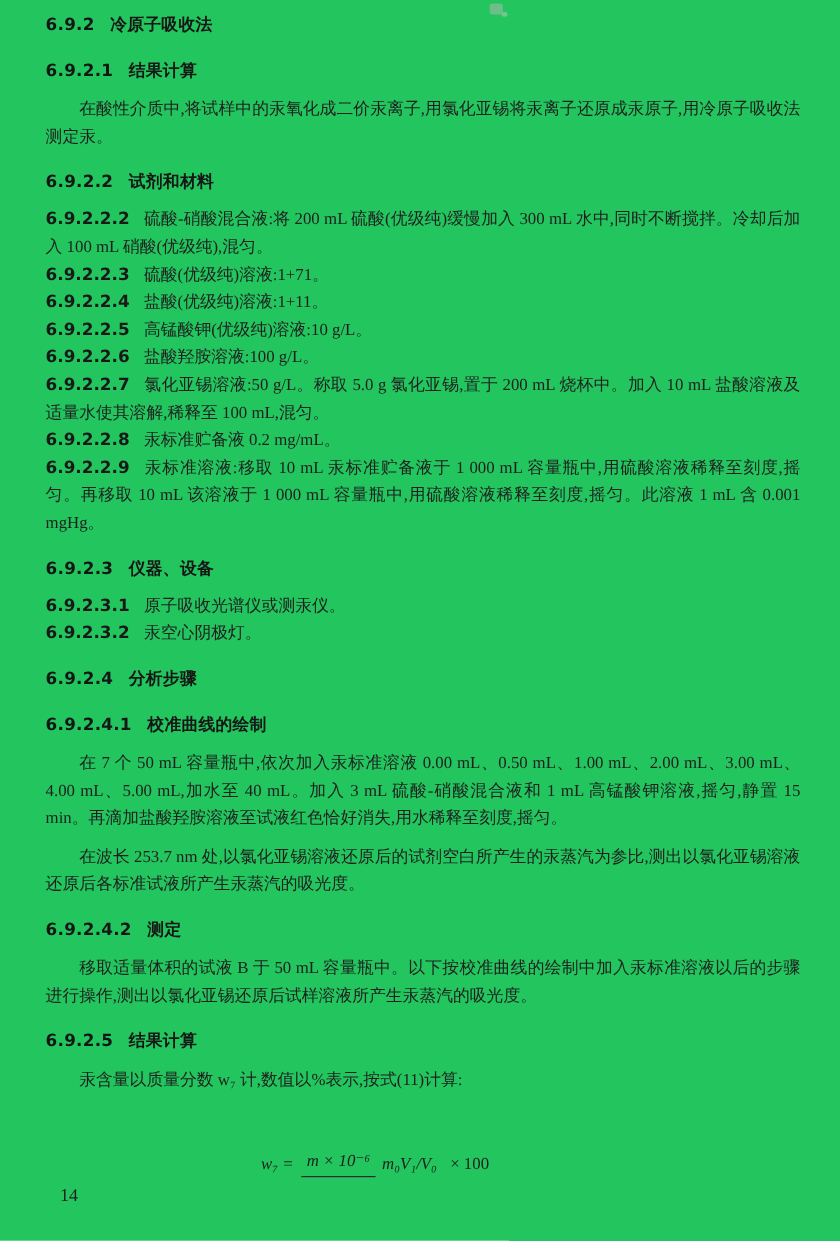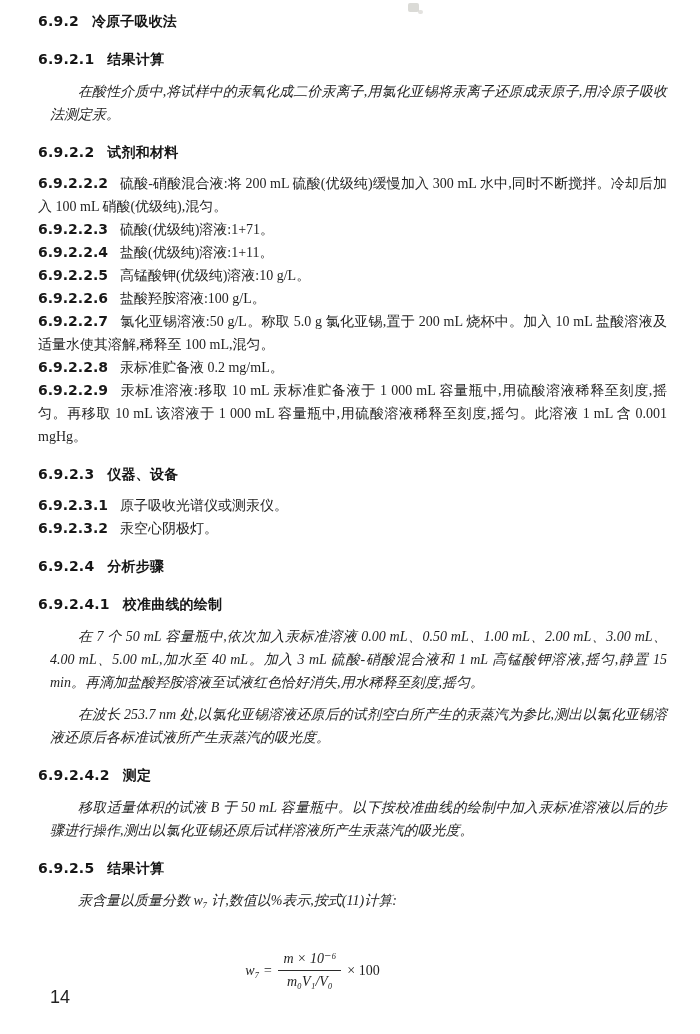--- a/index.html
+++ b/index.html
@@ -1,20 +1,20 @@
 <!DOCTYPE html>
 <html><head>
 <meta charset="utf-8">
 <style>
   html,body{margin:0;padding:0;background:#e8e8e4;}
   .page{
     position:relative;
     width:700px;height:1034px;
     margin:0 auto;
-    background:#ffffff;
+    background:#22c55e;
     color:#1f1f1f;
     font-family:"Liberation Serif","DejaVu Serif",serif;
     font-size:14px;
     line-height:23px;
     overflow:hidden;
     box-sizing:border-box;
   }
   .doc-body{
     position:absolute;
     left:38px;top:8px;
@@ -34,67 +34,66 @@
     text-align:justify;
   }
   .clause .num{
     font-family:"DejaVu Sans","Liberation Sans",sans-serif;
     font-weight:bold;
     color:#191919;
     margin-right:12px;
     white-space:nowrap;
   }
   .para{
-    margin:9px 0 9px 12px;
+    margin:9px 0 9px 0;
     text-indent:2em;
     text-align:justify;
-    font-style:italic;
   }
   .formula{
     position:relative;
     margin:14px 0 6px 0;
     height:48px;
     display:flex;
     align-items:center;
     justify-content:center;
   }
   .formula .frm-core{
     display:inline-flex;
     align-items:center;
     gap:6px;
     transform:translateX(-40px);
     margin-top:40px;
   }
   .frm-var{font-style:italic;}
   .frac{
     display:inline-flex;
-    flex-direction:column;
+    flex-direction:row;
     align-items:center;
     line-height:20px;
     vertical-align:middle;
   }
   .frac .fnum{
     border-bottom:1.2px solid #2a2a2a;
     padding:0 5px 1px 5px;
   }
   .frac .fden{padding:1px 5px 0 5px;}
   .eqleader{
     position:absolute;
     right:0;top:50%;
     transform:translateY(-50%);
     white-space:nowrap;
     letter-spacing:1px;
     color:#2a2a2a;
   }
   .page-number{
     position:absolute;
     left:50px;top:986px;
-    font-size:18px;
+    font-size:15px;
     color:#222;
-    font-family:Liberation Sans, sans-serif;
+    font-family:Liberation Serif, serif;
   }
   .artifact{
     position:absolute;
     left:408px;top:3px;
     width:11px;height:9px;
     background:#b8b7b0;
     opacity:.5;
     border-radius:2px;
   }
   .artifact2{

